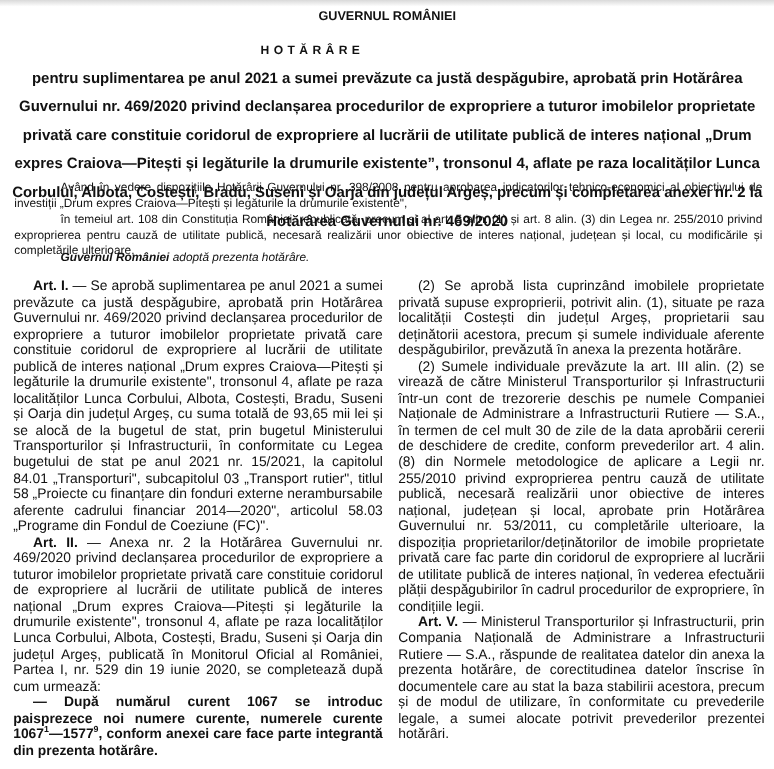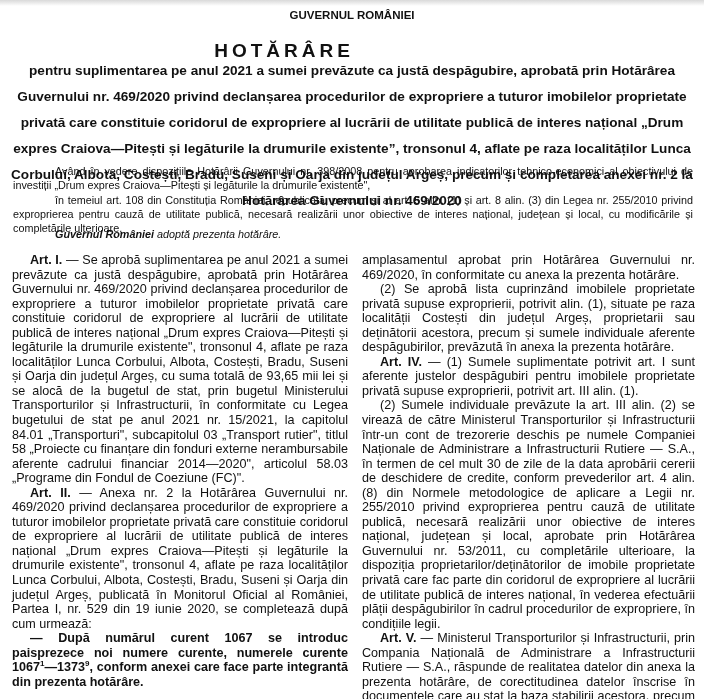--- a/index.html
+++ b/index.html
@@ -13,21 +13,21 @@
   .topshadow {
     position: absolute; left: 0; top: 0; width: 704px; height: 6px;
     background: linear-gradient(#d9d9d9, #ffffff);
   }
   .gov {
     position: absolute; top: 9px; left: 0; width: 704px; text-align: center;
     font-weight: bold; font-size: 11.5px; letter-spacing: 0;
   }
   .title {
     position: absolute; top: 40px; left: 0; width: 568px; text-align: center;
-    font-weight: bold; font-size: 19px; letter-spacing: 4px;
+    font-weight: bold; font-size: 11px; letter-spacing: 4px;
   }
   .subtitle {
     position: absolute; top: 58px; left: 10px; width: 684px; text-align: center;
     font-weight: bold; font-size: 13.6px; line-height: 26px;
   }
   .preamble {
     position: absolute; top: 164px; left: 13px; width: 680px;
     font-size: 10.8px; line-height: 14.3px; text-align: justify;
   }
   .preamble p { margin: 0; text-indent: 42px; }
@@ -65,28 +65,24 @@
 </div>
 
 <div class="col left">
   <p>
     <span class="b">Art. I.</span><span> — Se aprobă suplimentarea pe anul 2021 a sumei prevăzute ca justă despăgubire, aprobată prin Hotărârea Guvernului nr. 469/2020 privind declanșarea procedurilor de expropriere a tuturor imobilelor proprietate privată care constituie coridorul de expropriere al lucrării de utilitate publică de interes național „Drum expres Craiova—Pitești și legăturile la drumurile existente", tronsonul 4, aflate pe raza localităților Lunca Corbului, Albota, Costești, Bradu, Suseni și Oarja din județul Argeș, cu suma totală de 93,65 mii lei și se alocă de la bugetul de stat, prin bugetul Ministerului Transporturilor și Infrastructurii, în conformitate cu Legea bugetului de stat pe anul 2021 nr. 15/2021, la capitolul 84.01 „Transporturi", subcapitolul 03 „Transport rutier", titlul 58 „Proiecte cu finanțare din fonduri externe nerambursabile aferente cadrului financiar 2014—2020", articolul 58.03 „Programe din Fondul de Coeziune (FC)".</span>
   </p>
   <p>
     <span class="b">Art. II.</span><span> — Anexa nr. 2 la Hotărârea Guvernului nr. 469/2020 privind declanșarea procedurilor de expropriere a tuturor imobilelor proprietate privată care constituie coridorul de expropriere al lucrării de utilitate publică de interes național „Drum expres Craiova—Pitești și legăturile la drumurile existente", tronsonul 4, aflate pe raza localităților Lunca Corbului, Albota, Costești, Bradu, Suseni și Oarja din județul Argeș, publicată în Monitorul Oficial al României, Partea I, nr. 529 din 19 iunie 2020, se completează după cum urmează:</span>
   </p>
   <p class="b">
-    <span>— După numărul curent 1067 se introduc paisprezece noi numere curente, numerele curente 1067</span><sup>1</sup><span>—1373</span><sup>9</sup><span>, conform anexei care face parte integrantă din prezenta hotărâre.</span>
+    <span>— După numărul curent 1067 se introduc paisprezece noi numere curente, numerele curente 1067</span><sup>1</sup><span>—1577</span><sup>9</sup><span>, conform anexei care face parte integrantă din prezenta hotărâre.</span>
   </p>
 
 </div>
 
 <div class="col right">
-  <p class="noindent">amplasamentul aprobat prin Hotărârea Guvernului nr. 469/2020, în conformitate cu anexa la prezenta hotărâre.</p>
   <p>(2) Se aprobă lista cuprinzând imobilele proprietate privată supuse exproprierii, potrivit alin. (1), situate pe raza localității Costești din județul Argeș, proprietarii sau deținătorii acestora, precum și sumele individuale aferente despăgubirilor, prevăzută în anexa la prezenta hotărâre.</p>
-  <p>
-    <span class="b">Art. IV.</span><span> — (1) Sumele suplimentate potrivit art. I sunt aferente justelor despăgubiri pentru imobilele proprietate privată supuse exproprierii, potrivit art. III alin. (1).</span>
-  </p>
   <p>(2) Sumele individuale prevăzute la art. III alin. (2) se virează de către Ministerul Transporturilor și Infrastructurii într-un cont de trezorerie deschis pe numele Companiei Naționale de Administrare a Infrastructurii Rutiere — S.A., în termen de cel mult 30 de zile de la data aprobării cererii de deschidere de credite, conform prevederilor art. 4 alin. (8) din Normele metodologice de aplicare a Legii nr. 255/2010 privind exproprierea pentru cauză de utilitate publică, necesară realizării unor obiective de interes național, județean și local, aprobate prin Hotărârea Guvernului nr. 53/2011, cu completările ulterioare, la dispoziția proprietarilor/deținătorilor de imobile proprietate privată care fac parte din coridorul de expropriere al lucrării de utilitate publică de interes național, în vederea efectuării plății despăgubirilor în cadrul procedurilor de expropriere, în condițiile legii.</p>
   <p>
     <span class="b">Art. V.</span><span> — Ministerul Transporturilor și Infrastructurii, prin Compania Națională de Administrare a Infrastructurii Rutiere — S.A., răspunde de realitatea datelor din anexa la prezenta hotărâre, de corectitudinea datelor înscrise în documentele care au stat la baza stabilirii acestora, precum și de modul de utilizare, în conformitate cu prevederile legale, a sumei alocate potrivit prevederilor prezentei hotărâri.</span>
   </p>
 </div>
 
 </body></html>

